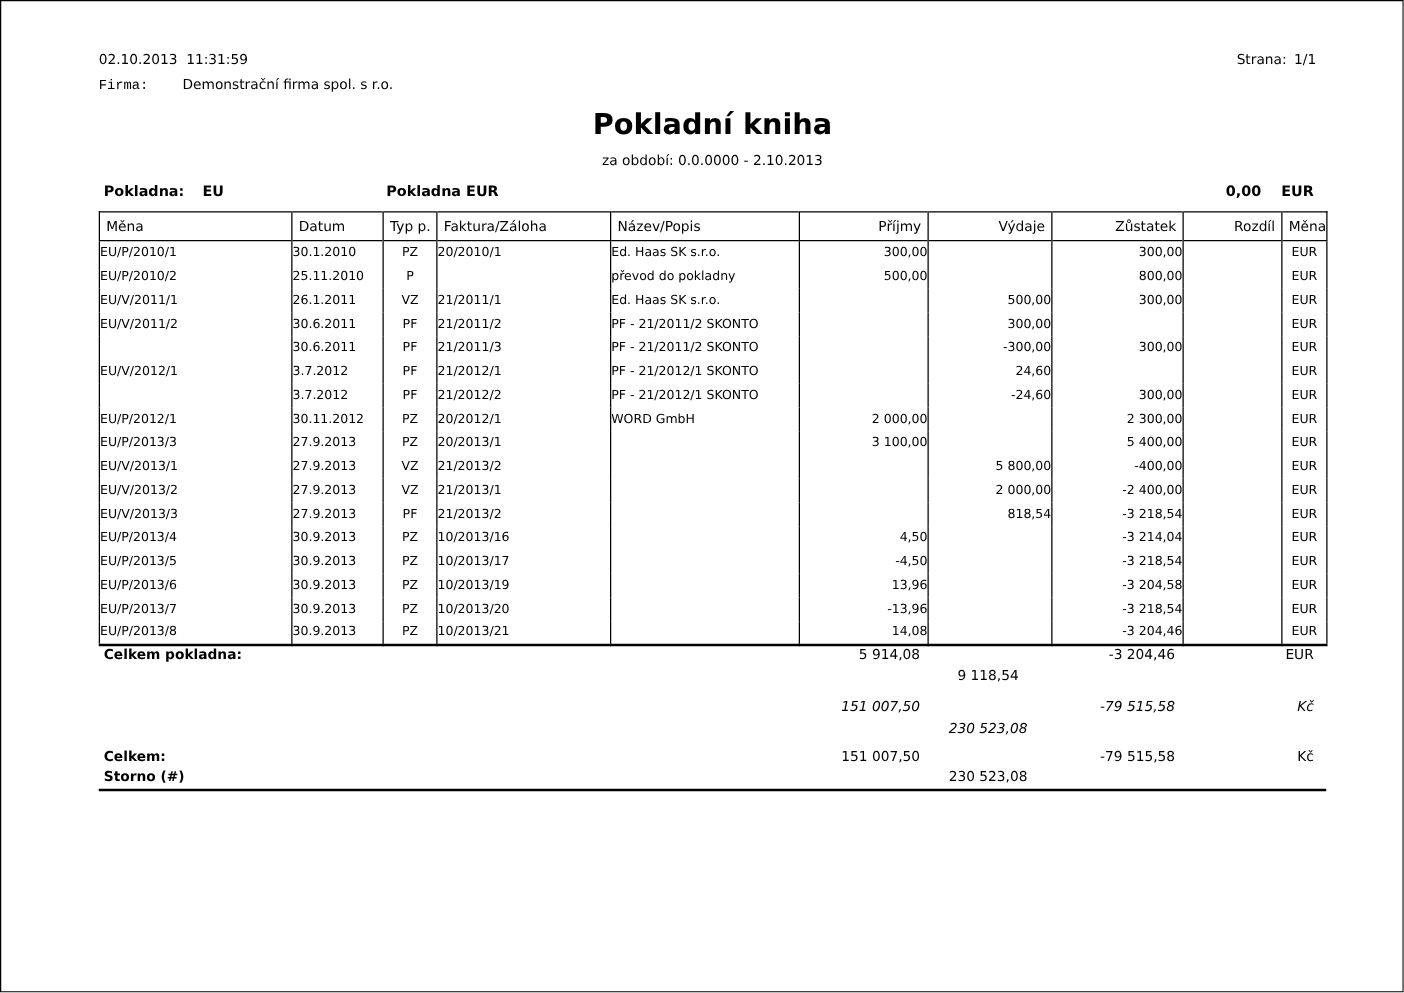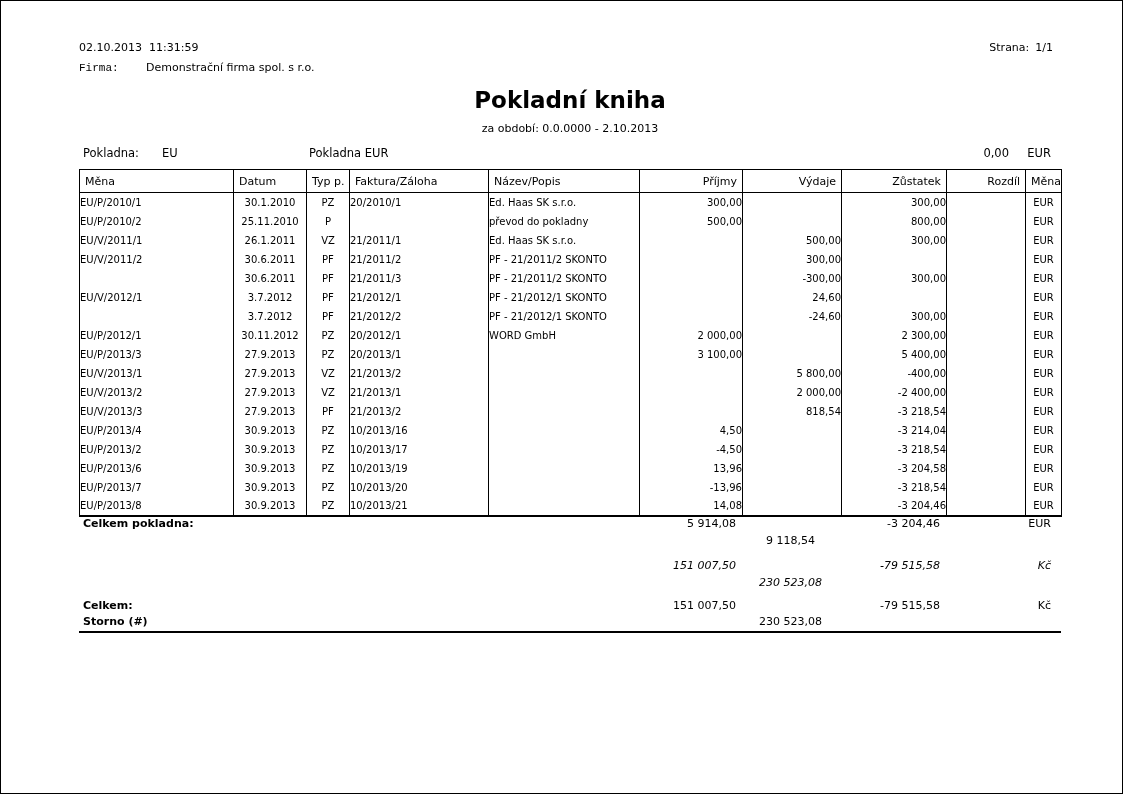--- a/index.html
+++ b/index.html
@@ -18,21 +18,21 @@
   .hdr-row1{position:absolute;top:0;left:0;width:100%;height:16px;font-size:11px;}
   .dt{position:absolute;left:0;top:0;white-space:pre;text-align:center;}
   .strana{position:absolute;right:8px;top:0;}
   .strana .lbl{margin-right:6px;}
   .hdr-row2{position:absolute;top:20px;left:0;width:100%;height:16px;font-size:11px;}
   .firma-lbl{display:inline-block;width:67px;font-family:Liberation Mono, monospace;}
   .title{position:absolute;top:46px;left:0;width:100%;text-align:center;font-size:23px;font-weight:bold;}
   .subtitle{position:absolute;top:81px;left:0;width:100%;text-align:center;font-size:11px;}
 
   
-  .cashline{position:absolute;top:105px;left:0;width:100%;height:16px;font-size:11.5px;font-weight:normal;}
+  .cashline{position:absolute;top:105px;left:0;width:100%;height:16px;font-size:11.5px;font-weight:bold;}
   .cash-lbl{position:absolute;left:4px;}
   .cash-code{position:absolute;left:83px;}
   .cash-name{position:absolute;left:230px;}
   .cash-open{position:absolute;left:800px;width:130px;text-align:right;}
   .cash-cur{position:absolute;left:936px;width:36px;text-align:right;}
 
   
   table.book{
     position:absolute;top:128px;left:0;
     width:982px;border-collapse:collapse;table-layout:fixed;
@@ -43,21 +43,21 @@
     overflow:hidden;white-space:nowrap;
     font-weight:normal;padding:0;
   }
   table.book th:last-child,table.book td:last-child{border-right:none;}
   table.book thead tr{height:23px;border-bottom:1px solid #000;}
   table.book thead th{font-size:11px;text-align:left;padding-left:5px;vertical-align:middle;}
   table.book thead th.hr{text-align:right;padding-left:0;padding-right:5px;}
   table.book tbody tr{height:19px;margin-top:16px;}
   table.book td{font-size:10px;vertical-align:middle;}
   td.c0{padding-left:12px;text-align:left;}
-  td.c1{padding-right:6px;text-align:center;}
+  td.c1{padding-right:6px;text-align:left;}
   td.c2{text-align:center;}
   td.c3{padding-left:9px;text-align:left;}
   td.c4{padding-left:4px;text-align:left;font-size:8.5px;}
   td.c5,td.c6,td.c7,td.c8{padding-right:5px;text-align:right;}
   td.c9{text-align:center;}
 
   
   .tline{position:absolute;left:0;width:982px;height:17px;font-size:11px;}
   .tline .t-label{position:absolute;left:4px;font-weight:bold;}
   .tline .t-prijmy{position:absolute;left:560px;width:97px;text-align:right;}
@@ -271,21 +271,21 @@
             <td class="c2">PZ</td>
             <td class="c3">10/2013/16</td>
             <td class="c4"></td>
             <td class="c5">4,50</td>
             <td class="c6"></td>
             <td class="c7">-3 214,04</td>
             <td class="c8"></td>
             <td class="c9">EUR</td>
           </tr>
           <tr>
-            <td class="c0">EU/P/2013/2</td>
+            <td class="c0">EU/P/2013/5</td>
             <td class="c1">30.9.2013</td>
             <td class="c2">PZ</td>
             <td class="c3">10/2013/17</td>
             <td class="c4"></td>
             <td class="c5">-4,50</td>
             <td class="c6"></td>
             <td class="c7">-3 218,54</td>
             <td class="c8"></td>
             <td class="c9">EUR</td>
           </tr>

